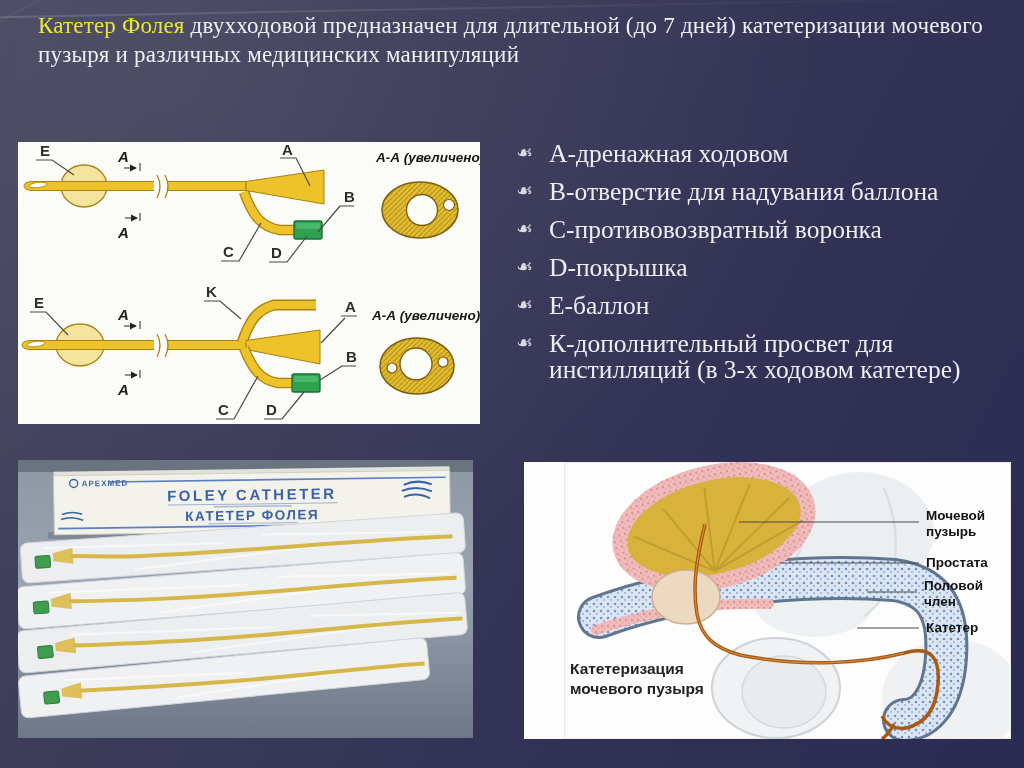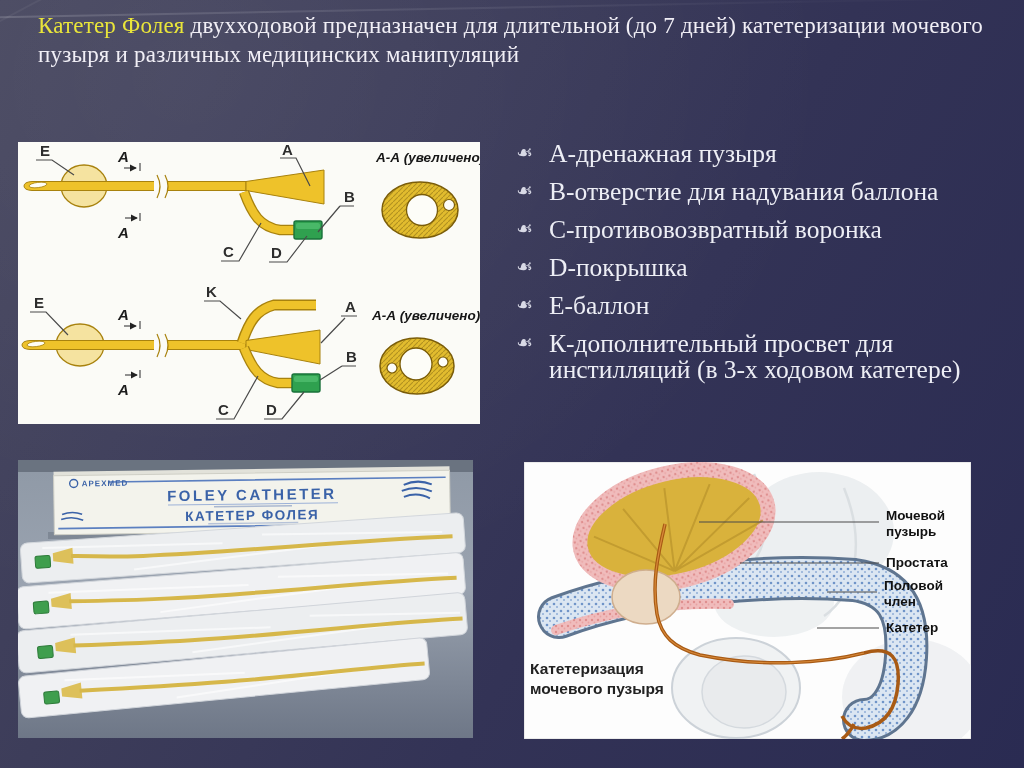--- a/index.html
+++ b/index.html
@@ -22,21 +22,21 @@
 
   .bullets { position:absolute; left:512px; top:141px; width:506px; }
   .bullet-item { position:relative; padding-left:37px; margin-bottom:12px;
     font-size:25.5px; line-height:1.02; color:#edeef5; }
   .bullet-item .glyph { position:absolute; left:4px; top:2px;
     font-family:"DejaVu Sans", sans-serif; font-size:19px; color:#d9dae6; }
 
   .panel { position:absolute; }
   #diagram-panel { left:18px; top:142px; width:462px; height:282px; background:#fbfbf7; }
   #photo-panel   { left:18px; top:460px; width:389px; height:278px; background:#ef4444; }
-  #anatomy-panel { left:524px; top:462px; width:447px; height:277px; background:#fdfdfd; }
+  #anatomy-panel { left:524px; top:462px; width:447px; height:277px; background:#fdfdfd;padding-left:40px; }
   svg { display:block; }
 
   .dlet { font-family:"Liberation Sans",sans-serif; font-weight:600; font-size:15px; fill:#2d2d2d; }
   .dsec { font-family:"Liberation Sans",sans-serif; font-weight:bold; font-style:italic; font-size:15px; fill:#1c1c1c; }
   .dcap { font-family:"Liberation Sans",sans-serif; font-weight:bold; font-style:italic; font-size:13.5px; fill:#161616; }
   .lead { stroke:#4a4a4a; stroke-width:1.2; fill:none; }
 
   .pbrand { font-family:"Liberation Sans",sans-serif; font-weight:bold; font-size:8px;  fill:#3a62a8; letter-spacing:1px; }
   .pen    { font-family:"Liberation Sans",sans-serif; font-weight:bold; font-size:15px; fill:#3a62a8; letter-spacing:2.5px; }
   .pru    { font-family:"Liberation Sans",sans-serif; font-weight:bold; font-size:13.5px; fill:#3a62a8; letter-spacing:1.5px; }
@@ -142,21 +142,21 @@
       <ellipse cx="399" cy="224" rx="37" ry="28" fill="url(#hatch)" opacity=".55"></ellipse>
       <circle cx="398" cy="222" r="16" fill="#fdfdf8" stroke="#7a5c08" stroke-width="1.3"></circle>
       <circle cx="374" cy="226" r="5" fill="#fdfdf8" stroke="#7a5c08" stroke-width="1.2"></circle>
       <circle cx="425" cy="220" r="5" fill="#fdfdf8" stroke="#7a5c08" stroke-width="1.2"></circle>
     </g>
   </g>
 </svg>
 </div>
 
 <div class="bullets">
-  <div class="bullet-item"><span class="glyph">☙</span><span>А-дренажная пузыря</span></div>
+  <div class="bullet-item"><span class="glyph">☙</span><span>А-дренажная ходовом</span></div>
   <div class="bullet-item"><span class="glyph">☙</span><span>В-отверстие для надувания баллона</span></div>
   <div class="bullet-item"><span class="glyph">☙</span><span>С-противовозвратный воронка</span></div>
   <div class="bullet-item"><span class="glyph">☙</span><span>D-покрышка</span></div>
   <div class="bullet-item"><span class="glyph">☙</span><span>Е-баллон</span></div>
   <div class="bullet-item"><span class="glyph">☙</span><span>К-дополнительный просвет для инстилляций (в 3-х ходовом катетере)</span></div>
 </div>
 
 <div id="photo-panel" class="panel">
 <svg width="455" height="278" viewBox="0 0 455 278">
   <defs>

